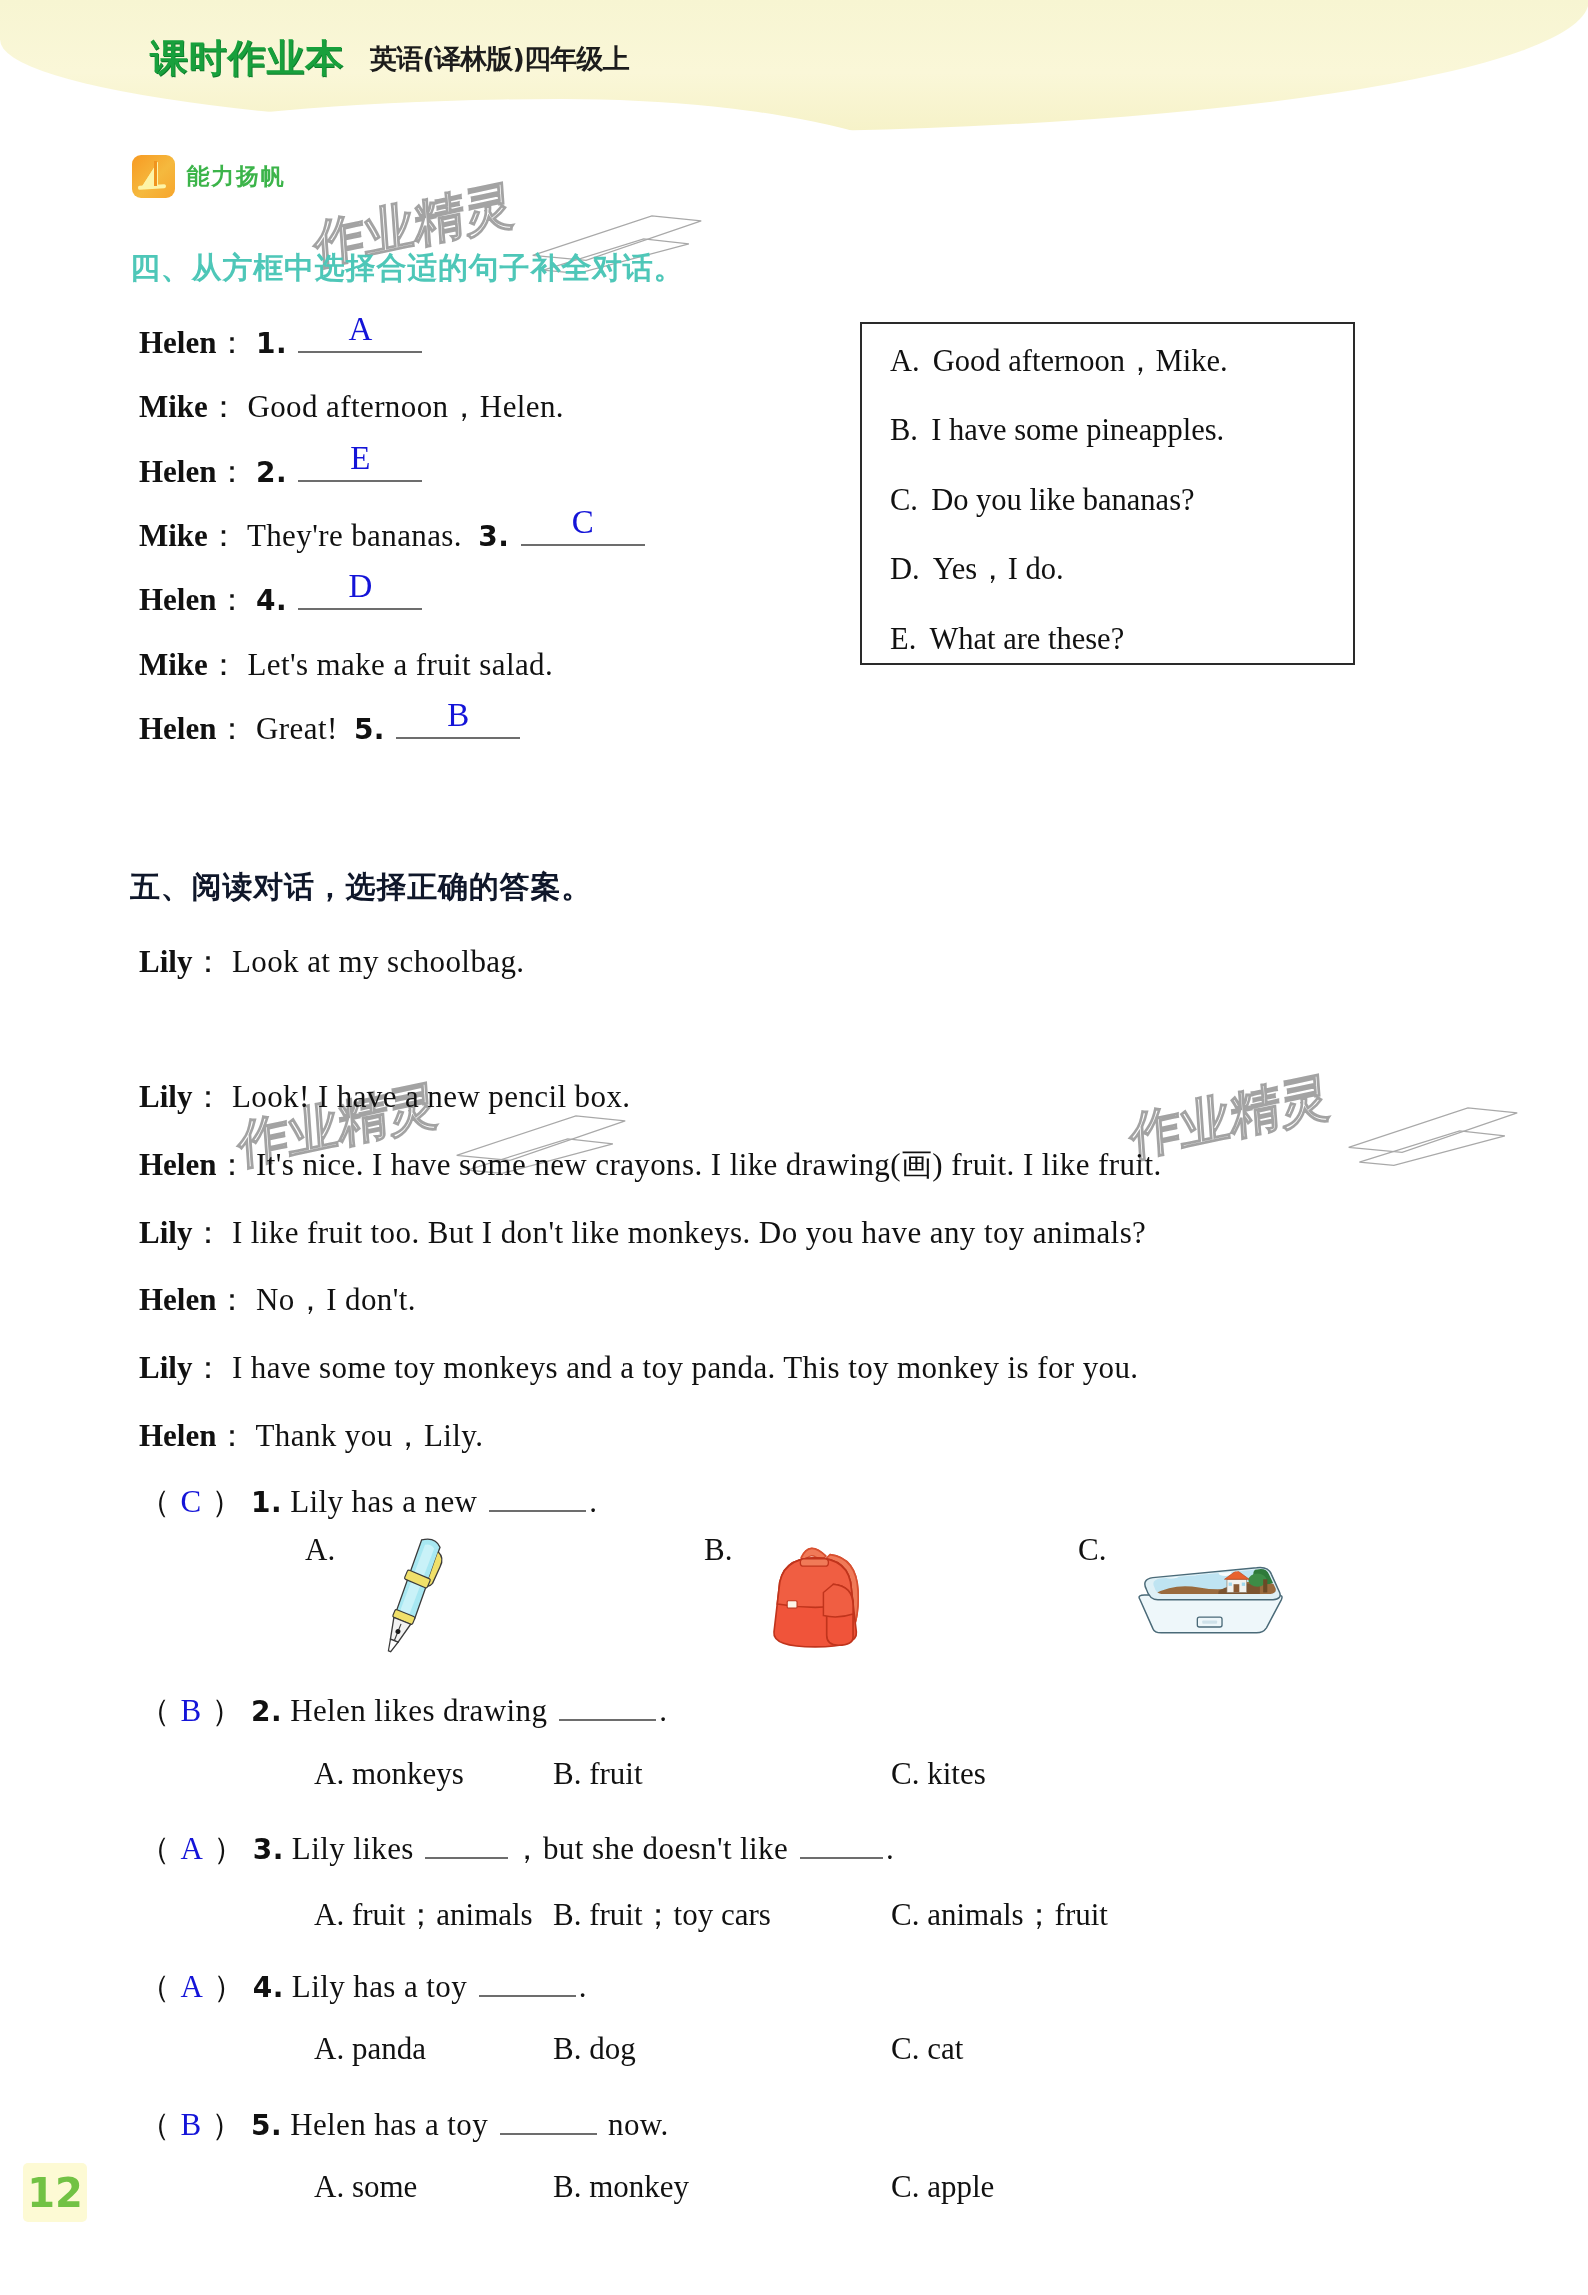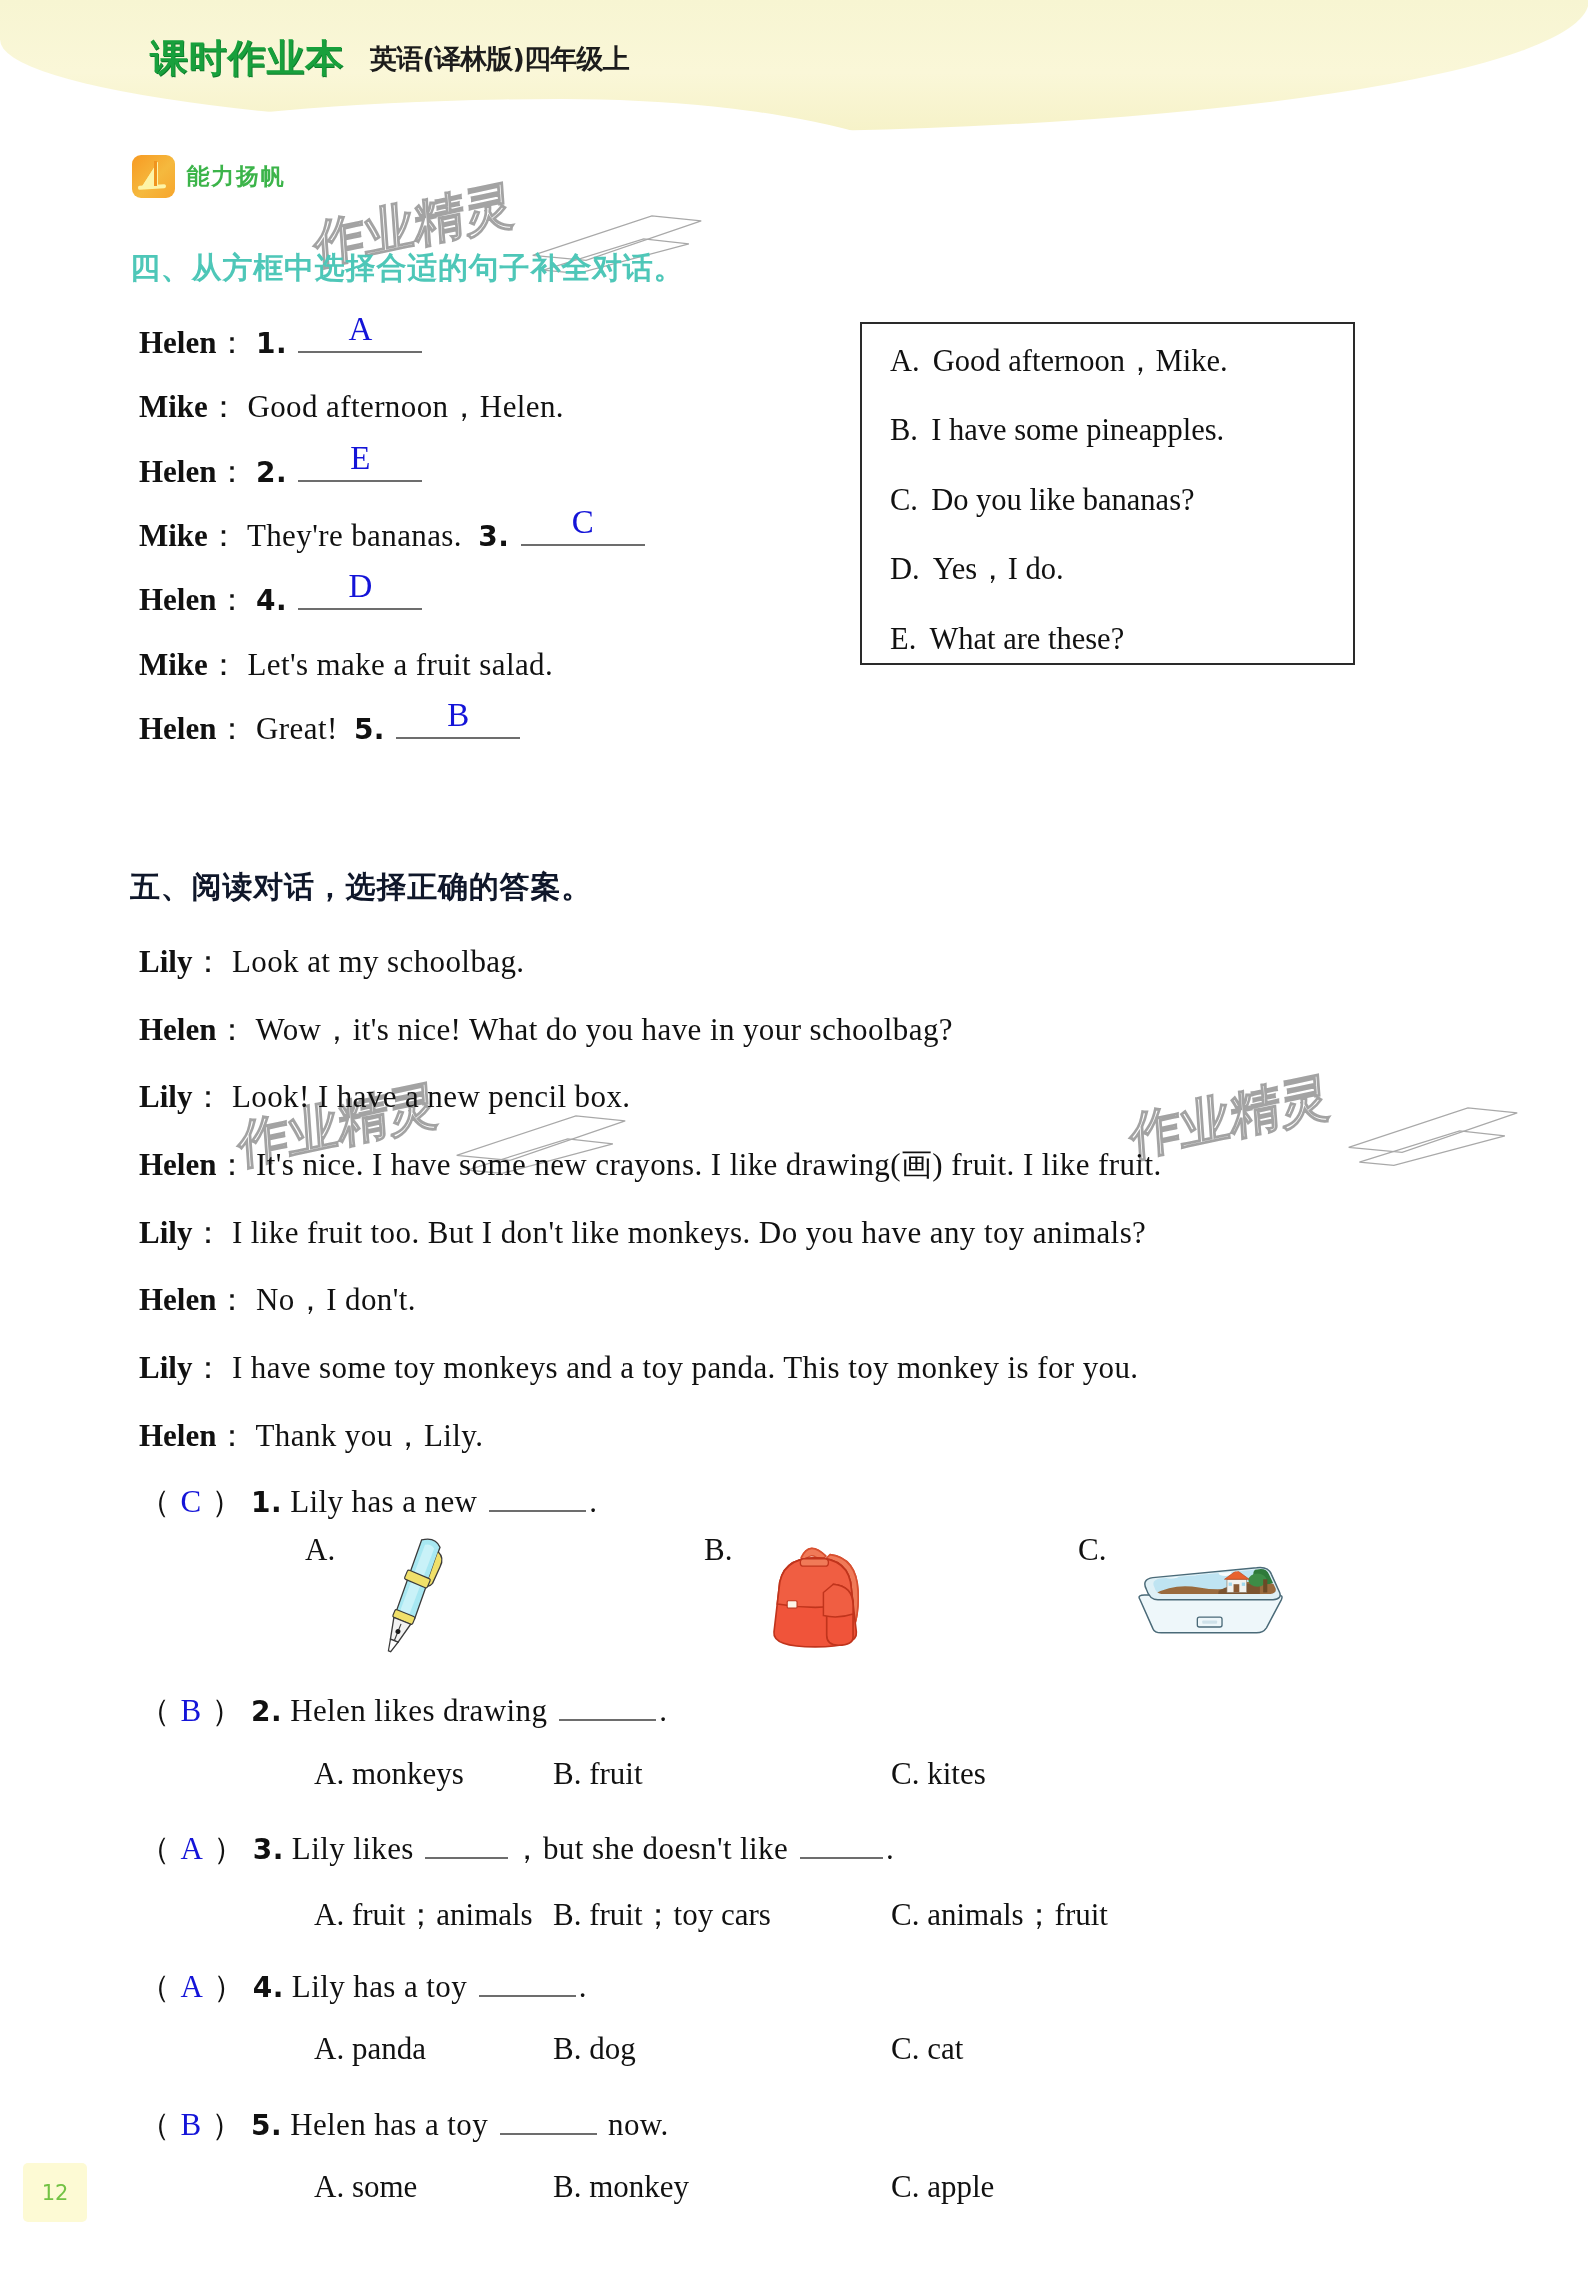--- a/index.html
+++ b/index.html
@@ -240,22 +240,22 @@
     width: 64px;
     height: 59px;
     background: #fdfad4;
     border-radius: 5px;
     display: flex;
     align-items: center;
     justify-content: center;
   }
   .page-num {
     font-family: "DejaVu Sans", sans-serif;
-    font-size: 21px;
-    font-weight: normal;
+    font-size: 40px;
+    font-weight: bold;
     color: #72c244;
   }
 
   
   .wm {
     position: absolute;
     font-family: "DejaVu Sans", sans-serif;
     font-weight: bold;
     color: transparent;
     -webkit-text-stroke: 1.2px #9a9a9a;
@@ -369,24 +369,20 @@
     <div class="option-box-item">
       <span class="lbl">E.</span><span>What are these?</span>
     </div>
   </div>
 
   <div class="ex-heading ex5-heading">五、阅读对话，选择正确的答案。</div>
 
   <div class="line" style="left:139px; top:941px;">
     <span class="spk">Lily</span><span>：</span>
     <span>Look at my schoolbag.</span>
-  </div>
-  <div class="line" style="left:139px; top:1009px;">
-    <span class="spk">Helen</span><span>：</span>
-    <span>Wow，it's nice!  What do you have in your schoolbag?</span>
   </div>
   <div class="line" style="left:139px; top:1076px;">
     <span class="spk">Lily</span><span>：</span>
     <span>Look!  I have a new pencil box.</span>
   </div>
   <div class="line" style="left:139px; top:1144px;">
     <span class="spk">Helen</span><span>：</span>
     <span>It's nice.  I have some new crayons.  I like drawing(画) fruit.  I like fruit.</span>
   </div>
   <div class="line" style="left:139px; top:1212px;">

